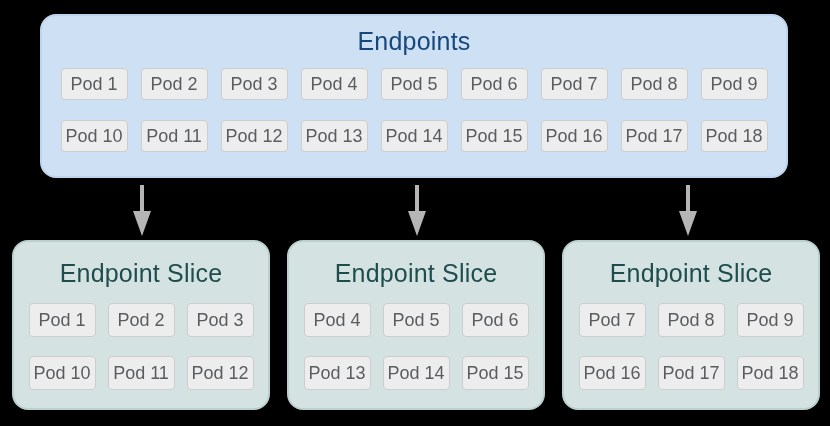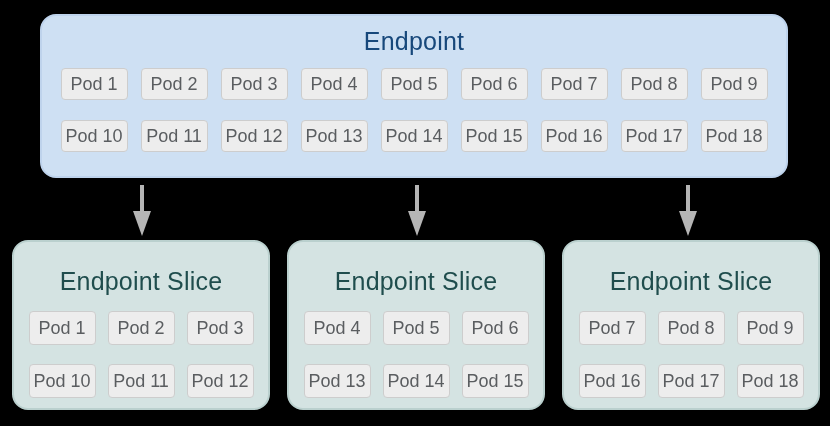--- a/index.html
+++ b/index.html
@@ -71,33 +71,33 @@
     top: 240px;
     width: 258px;
     height: 170px;
     background: var(--slice-box-bg, #d4e3e2);
     border: 2px solid var(--slice-box-border, #bad0ce);
   }
   .slice-1 { left: 12px; }
   .slice-2 { left: 287px; }
   .slice-3 { left: 562px; }
   .slice-box .box-title {
-    padding-top: 24px;
+    padding-top: 16px;
     color: var(--slice-title-text, #1f4d4d);
   }
   .slice-box .pod-row { gap: 12px; }
   .slice-box .pod-row-1 { margin-top: 15px; }
   .slice-box .pod-row-2 { margin-top: 19px; }
   .slice-box .pod { height: 34px; }
 </style>
 </head>
 <body style="--canvas-bg: #000000; --endpoints-box-bg: #cee0f3; --endpoints-box-border: #bed3ec; --endpoints-title-text: #17487b; --slice-box-bg: #d4e3e2; --slice-box-border: #bad0ce; --slice-title-text: #1f4d4d; --pod-bg: #ededed; --pod-border: #cdcdcd; --pod-text: #5a5d60; --arrow: #b5b5b5;">
 
 <div class="big-box endpoints-box">
-  <div class="box-title">Endpoint</div>
+  <div class="box-title">Endpoints</div>
   <div class="pod-row pod-row-1">
       <div class="pod">Pod 1</div>
       <div class="pod">Pod 2</div>
       <div class="pod">Pod 3</div>
       <div class="pod">Pod 4</div>
       <div class="pod">Pod 5</div>
       <div class="pod">Pod 6</div>
       <div class="pod">Pod 7</div>
       <div class="pod">Pod 8</div>
       <div class="pod">Pod 9</div>

